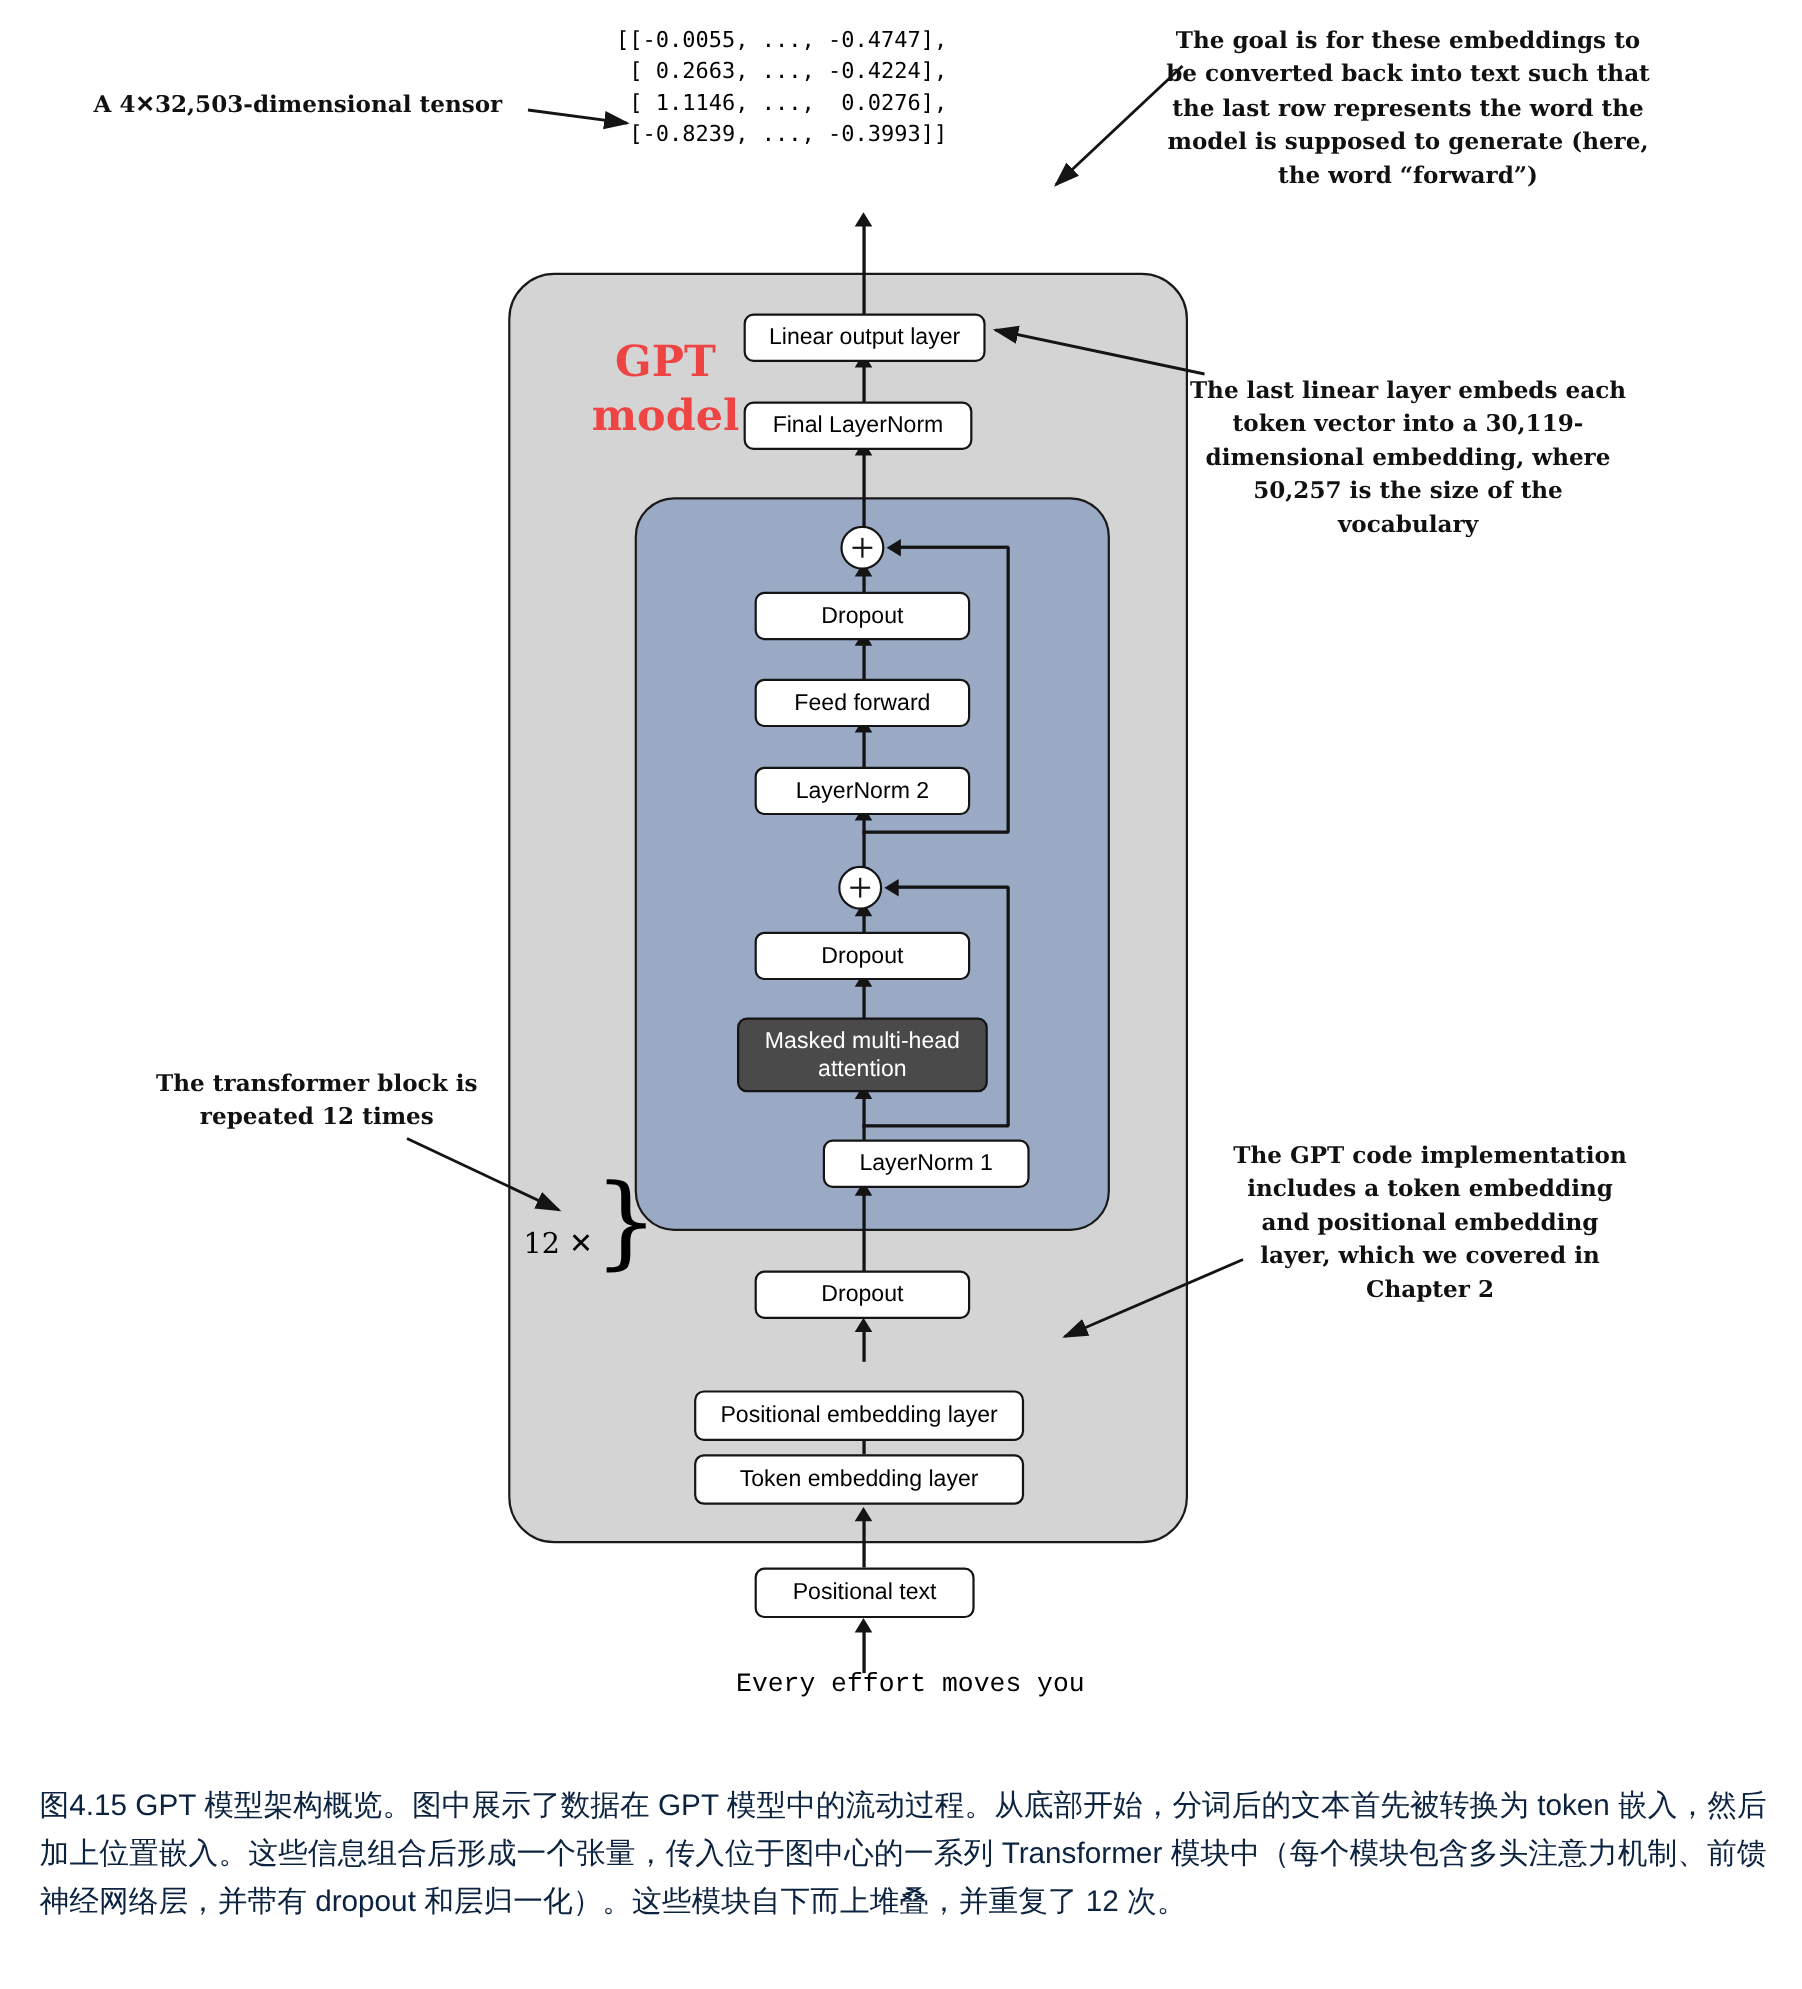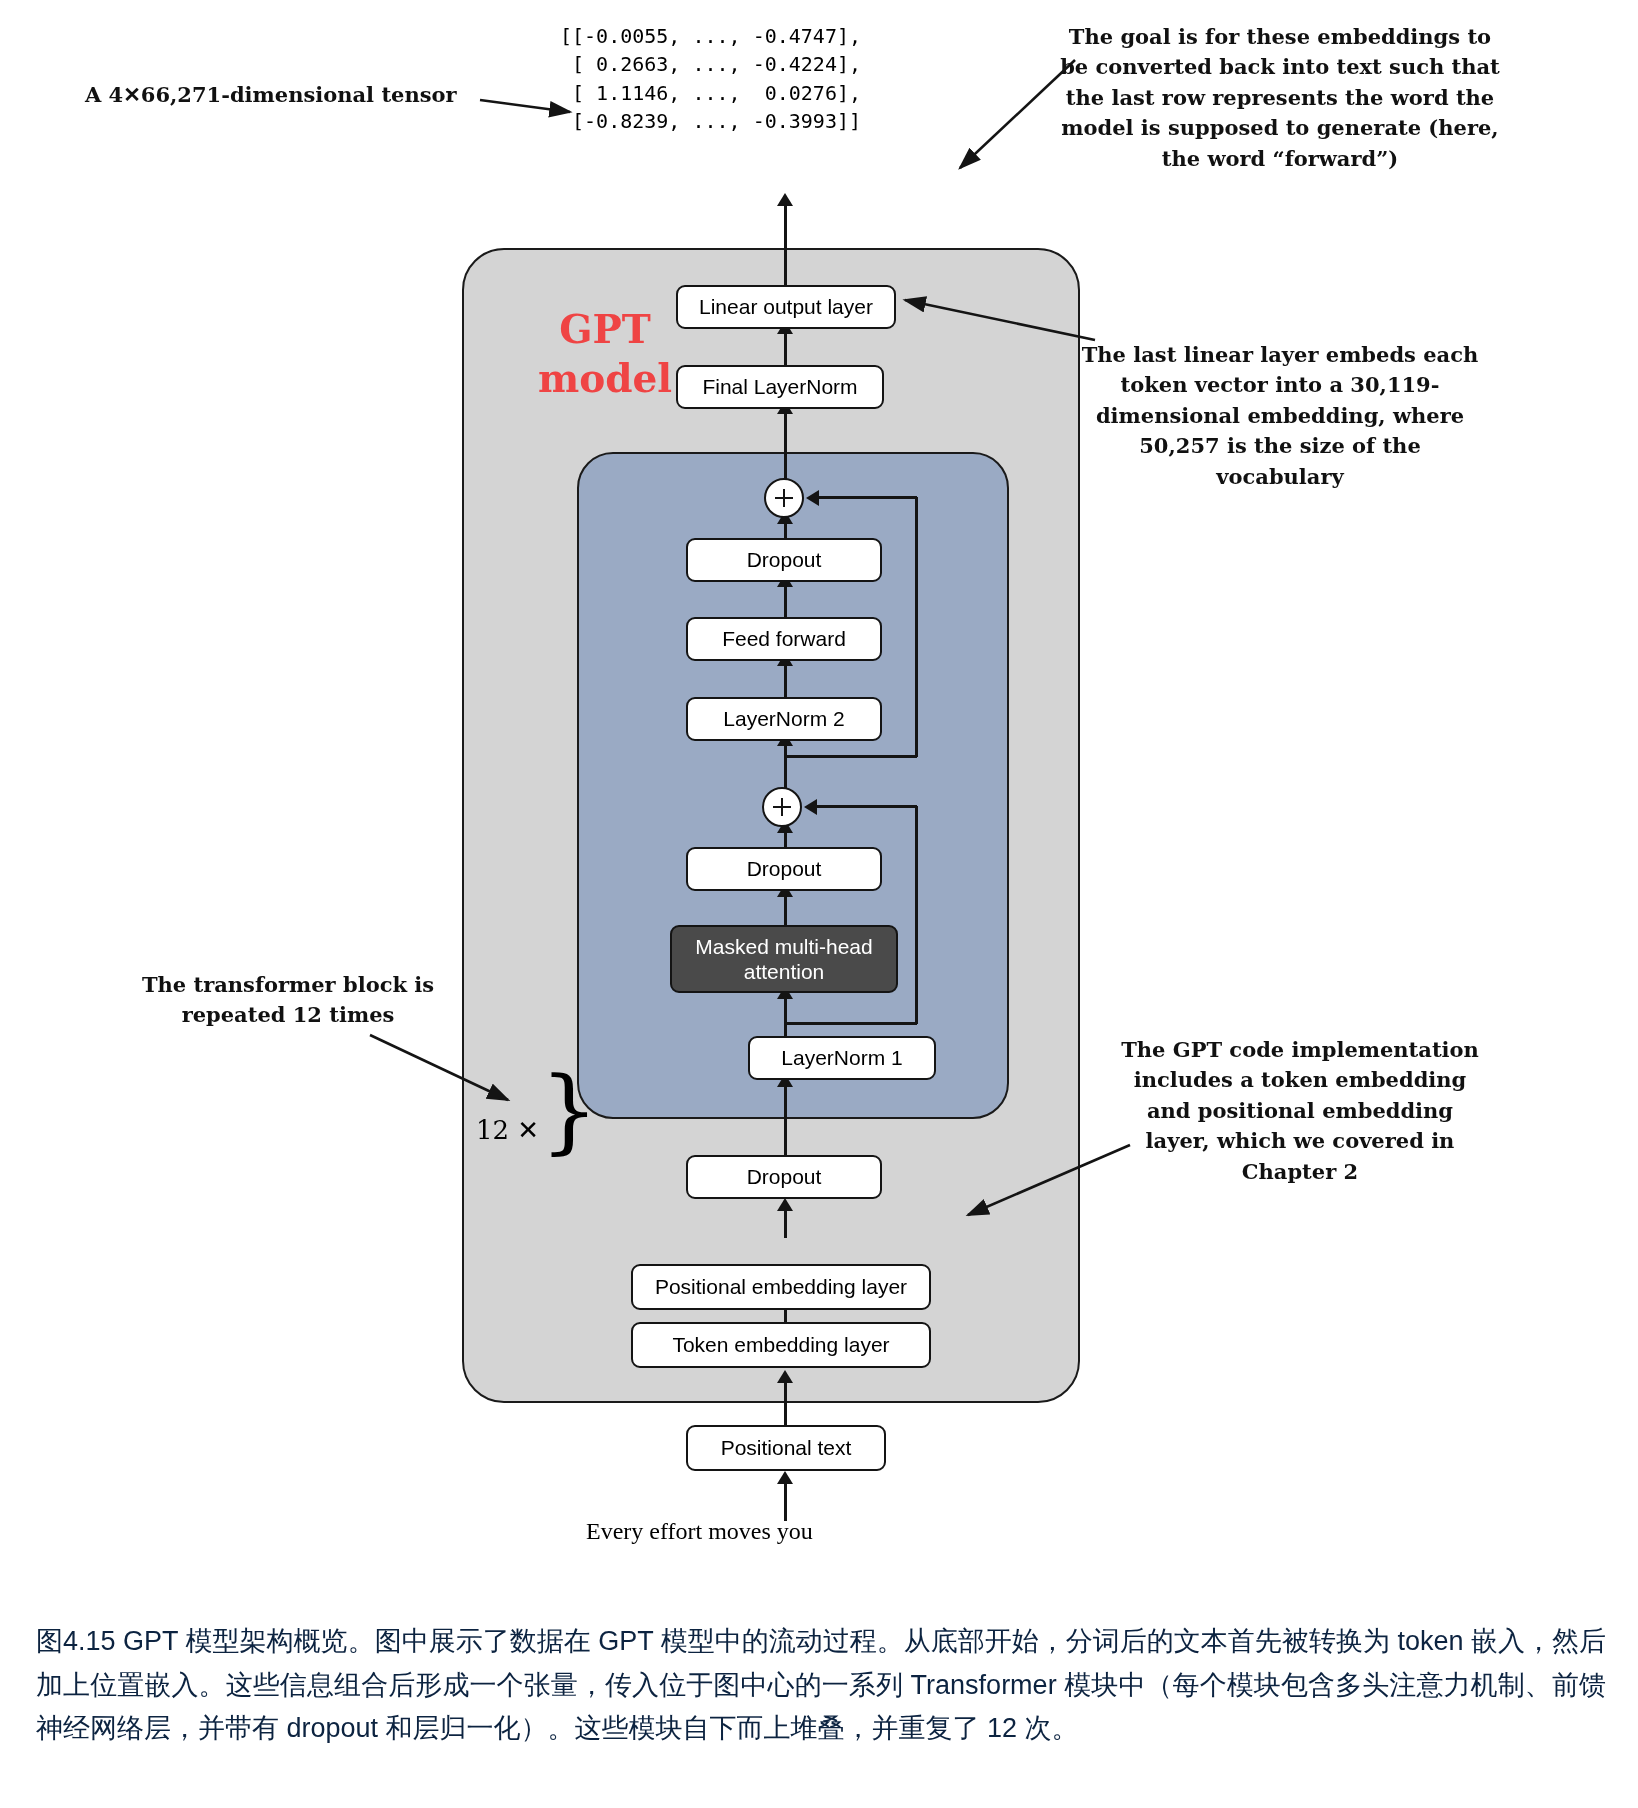--- a/index.html
+++ b/index.html
@@ -190,23 +190,23 @@
     position: absolute;
     height: 3px;
     background: #141414;
   }
 
   
   #input-text {
     left: 586px;
     top: 1518px;
     width: 400px;
-    font-family: Liberation Serif, serif;
+    font-family: Liberation Mono, monospace;
     font-size: 24px;
-    text-align: left;
+    text-align: right;
     color: #000;
   }
 
   
   #repeat-label {
     left: 476px;
     top: 1115px;
     font-family: "DejaVu Serif", serif;
     font-size: 26px;
     color: #000;
@@ -242,21 +242,21 @@
   }
 </style>
 </head>
 <body>
 
 <div class="abs" id="tensor-output">[[-0.0055, ..., -0.4747],
  [ 0.2663, ..., -0.4224],
  [ 1.1146, ...,  0.0276],
  [-0.8239, ..., -0.3993]]</div>
 
-<div class="abs annotation" id="ann-tensor">A 4✕66,271-dimensional tensor</div>
+<div class="abs annotation" id="ann-tensor">A 4✕32,503-dimensional tensor</div>
 <div class="abs annotation" id="ann-goal">The goal is for these embeddings to be converted back into text such that the last row represents the word the model is supposed to generate (here, the word “forward”)</div>
 <div class="abs annotation" id="ann-linear">The last linear layer embeds each token vector into a 30,119-dimensional embedding, where 50,257 is the size of the vocabulary</div>
 <div class="abs annotation" id="ann-repeat">The transformer block is repeated 12 times</div>
 <div class="abs annotation" id="ann-gptcode">The GPT code implementation includes a token embedding and positional embedding layer, which we covered in Chapter 2</div>
 
 <div class="abs" id="gpt-model-box"></div>
 <div class="abs" id="gpt-model-label">GPT<br>model</div>
 
 <div class="abs" id="transformer-block-box"></div>
 

